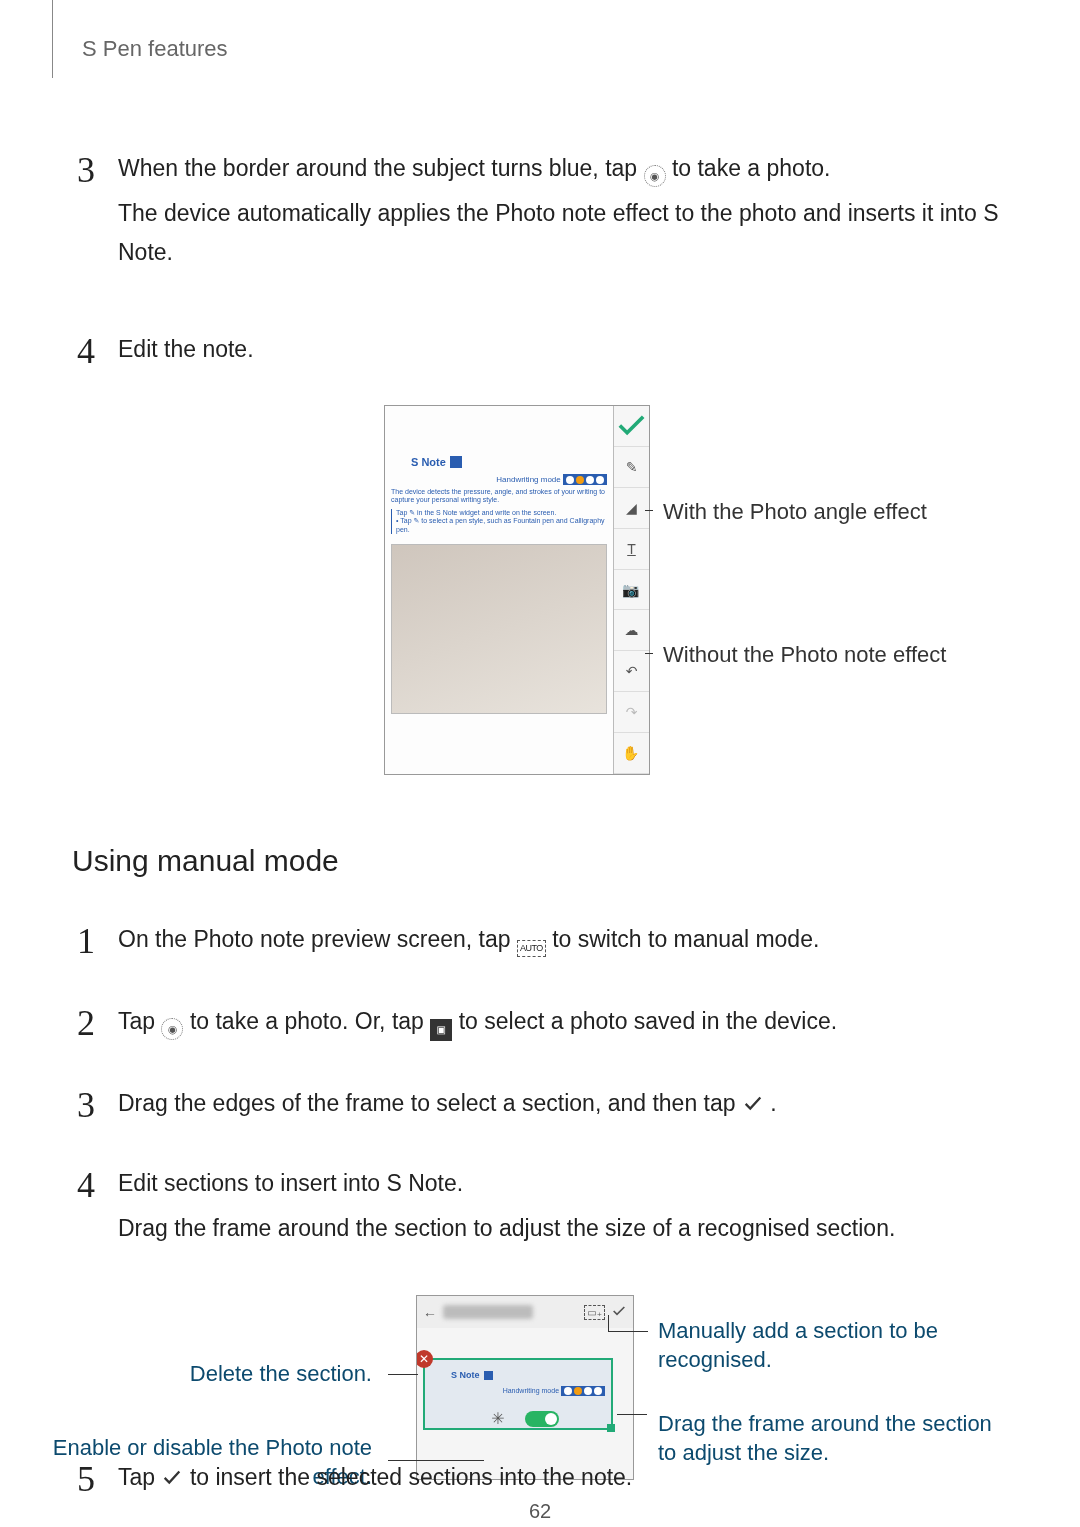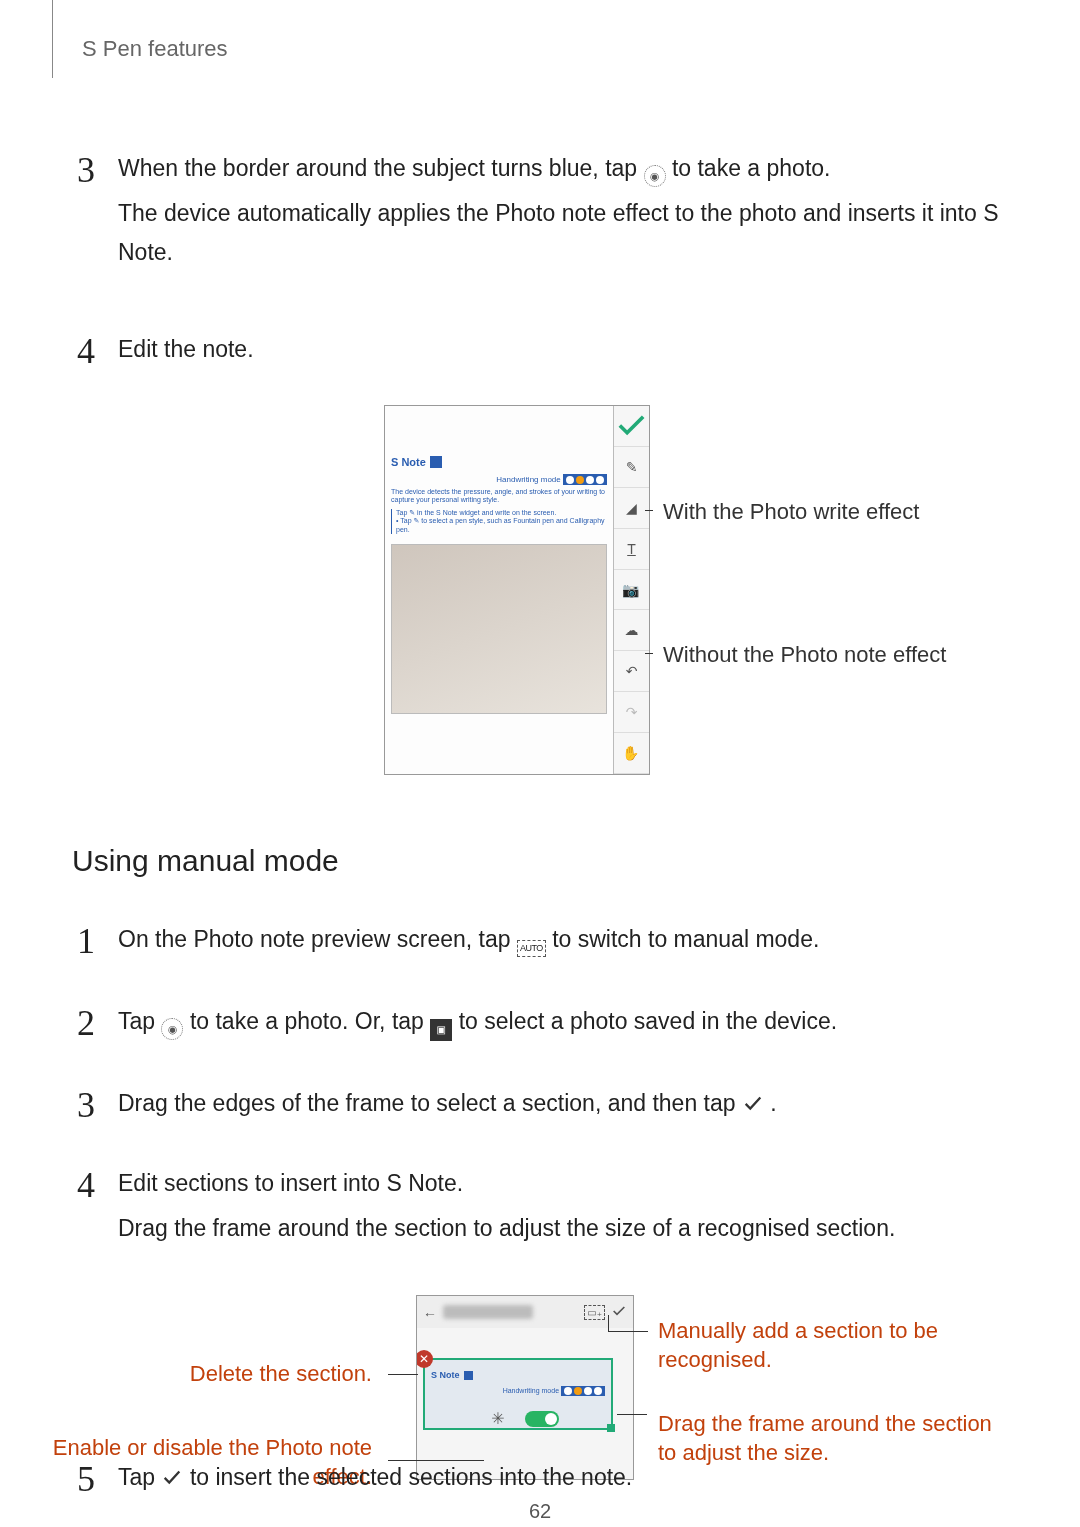--- a/index.html
+++ b/index.html
@@ -108,42 +108,42 @@
     border: 1px dashed #555;
     padding: 0 2px;
     letter-spacing: -0.5px;
   }
   
   .shot-wrap { position: absolute; left: 384px; width: 266px; border: 1px solid #999; background: #f6f6f6; height:370px;}
   .shot-body { display:flex; height:100%;}
   .shot-left { flex:1; padding:6px; background:#fdfdfd;}
   .shot-right { width:36px; border-left:1px solid #bbb; display:flex; flex-direction:column;}
   .shot-tool { flex:1; display:flex; align-items:center; justify-content:center; border-bottom:1px solid #ddd; font-size:14px; color:#555; position:relative;}
-  .snote-label { color:#2a5db0; font-size:11px; font-weight:600; padding:2px 0;}
+  .snote-label { color:#2a5db0; font-size:11px; font-weight:600; padding:2px 0;margin-left:20px;}
   .snote-icon { display:inline-block; width:12px; height:12px; background:#2a5db0; vertical-align:-2px;}
   .hw-mode { font-size:8px; color:#2a5db0; margin-top:4px;text-align:right;}
   .hw-mode .chips { display:inline-block; background:#2a5db0; padding:1px 2px;}
   .hw-mode .chips span{ display:inline-block; width:8px; height:8px; border-radius:50%; background:#fff; margin:0 1px; vertical-align:middle;}
   .tiny-text { font-size:7px; color:#2a5db0; line-height:1.2; margin-top:3px;}
   .photo-area { margin-top:10px; height:170px; border:1px solid #bbb; background:linear-gradient(160deg,#cfc6bd,#e8e3dc);}
   .callout-line { position:absolute; background:#333; height:1px;}
   .callout-label { position:absolute; font-size:22px; color:#333; line-height:1.4;}
   
   .shot2-wrap { position:absolute; left:416px; width:218px; height:185px; border:1px solid #999; background:#f5f5f5; overflow:hidden;}
   .shot2-top { height:32px; background:#eee; display:flex; align-items:center; padding:0 6px; gap:6px; font-size:14px; color:#555;}
   .blur { display:inline-block; width:90px; height:14px; background:#bcbcbc; filter:blur(2px); border-radius:3px;}
   .shot2-body { position:relative; padding:4px 6px 0;}
   .sec-box { border:2px solid #2a7; width:190px; height:72px; position:relative; margin-top:26px; background:rgba(70,130,200,0.1);}
   .sec-del { position:absolute; left:-10px; top:-10px; width:18px; height:18px; border-radius:50%; background:#c0392b; color:#fff; font-size:12px; display:flex;align-items:center;justify-content:center;}
   .sec-handle { position:absolute; right:-4px; bottom:-4px; width:8px; height:8px; background:#2a7;}
   .toggle-row { position:absolute; bottom:2px; left:0; right:0; display:flex; justify-content:center; gap:20px; align-items:center;}
   .sparkle { font-size:16px; color:#555;}
   .toggle { width:34px; height:16px; border-radius:8px; background:#28b463; position:relative;}
   .toggle::after{content:""; position:absolute; right:2px; top:2px; width:12px; height:12px; border-radius:50%; background:#fff;}
-  .callout-label-sm { position:absolute; font-size:22px; color:#c2410c; line-height:1.3;}
+  .callout-label-sm { position:absolute; font-size:22px; color:#0c4a6e; line-height:1.3;}
   .callout-line-h { position:absolute; height:1px; background:#333;}
   .callout-line-v { position:absolute; width:1px; background:#333;}
 </style>
 </head>
 <body>
 
 <div class="header-line"></div>
 <div class="header-text">S Pen features</div>
 
 <div class="content-block step3">
@@ -189,21 +189,21 @@
         <div class="shot-tool" style="text-decoration:underline">T</div>
         <div class="shot-tool">📷</div>
         <div class="shot-tool">☁</div>
         <div class="shot-tool">↶</div>
         <div class="shot-tool" style="color:#bbb">↷</div>
         <div class="shot-tool">✋</div>
       </div>
     </div>
   </div>
   <div class="callout-line" style="left:645px; top:105px; width:8px;"></div>
-  <div class="callout-label" style="left:663px; top:92px;">With the Photo write effect</div>
+  <div class="callout-label" style="left:663px; top:92px;">With the Photo angle effect</div>
   <div class="callout-line" style="left:645px; top:248px; width:8px;"></div>
   <div class="callout-label" style="left:663px; top:235px;text-align:right;">Without the Photo note effect</div>
 </div>
 
 <div class="heading2">Using manual mode</div>
 
 <div class="content-block stepM1">
   <div class="ol-item">
     <div class="ol-num">1</div>
     <div>

